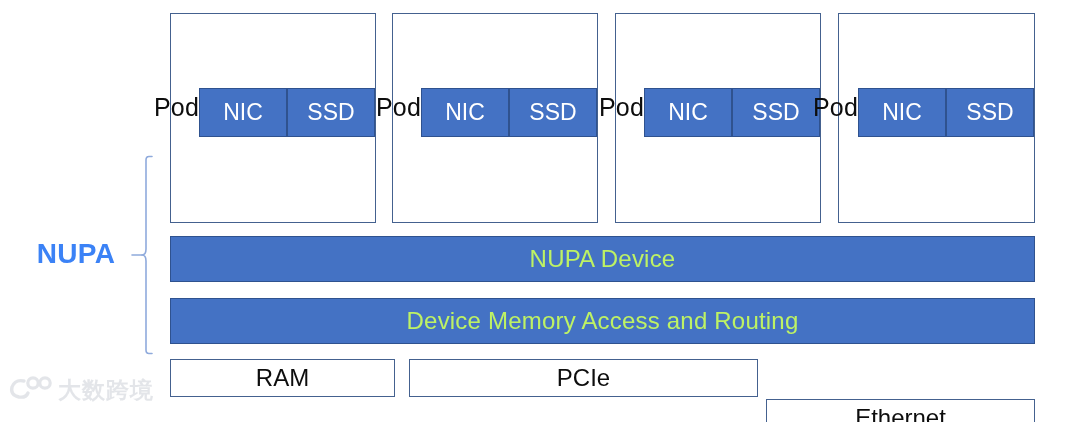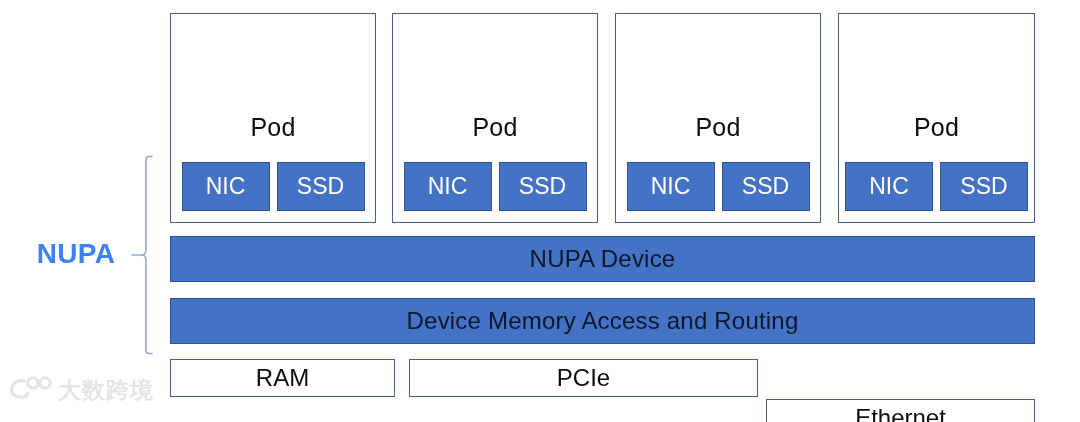--- a/index.html
+++ b/index.html
@@ -19,34 +19,33 @@
     overflow: hidden;
   }
 
   
   .pod {
     position: absolute;
     box-sizing: border-box;
     background: #ffffff;
     border: 1.6px solid #44618F;
     display: flex;
-    flex-direction: column;
+    flex-direction: row;
     align-items: center;
     justify-content: flex-end;
   }
   .pod-label {
     font-size: 25px;
     color: #0d0d0d;
     line-height: 1;
     letter-spacing: 0.2px;
     margin-bottom: 22px;
   }
   .chip-row {
     display: flex;
-    gap: 7px;
     margin-bottom: 11px;
   }
   .chip {
     width: 88px;
     height: 49px;
     background: #4472C4;
     border: 1.2px solid #2F528F;
     box-sizing: border-box;
     color: #ffffff;
     font-size: 23px;
@@ -55,21 +54,21 @@
     justify-content: center;
     line-height: 1;
   }
 
   
   .bar {
     position: absolute;
     box-sizing: border-box;
     background: #4472C4;
     border: 1.4px solid #2F528F;
-    color: #0f172a;
+    color: #bef264;
     font-size: 24px;
     display: flex;
     align-items: center;
     justify-content: center;
     line-height: 1;
     letter-spacing: 0.2px;
   }
 
   
   .iobox {

